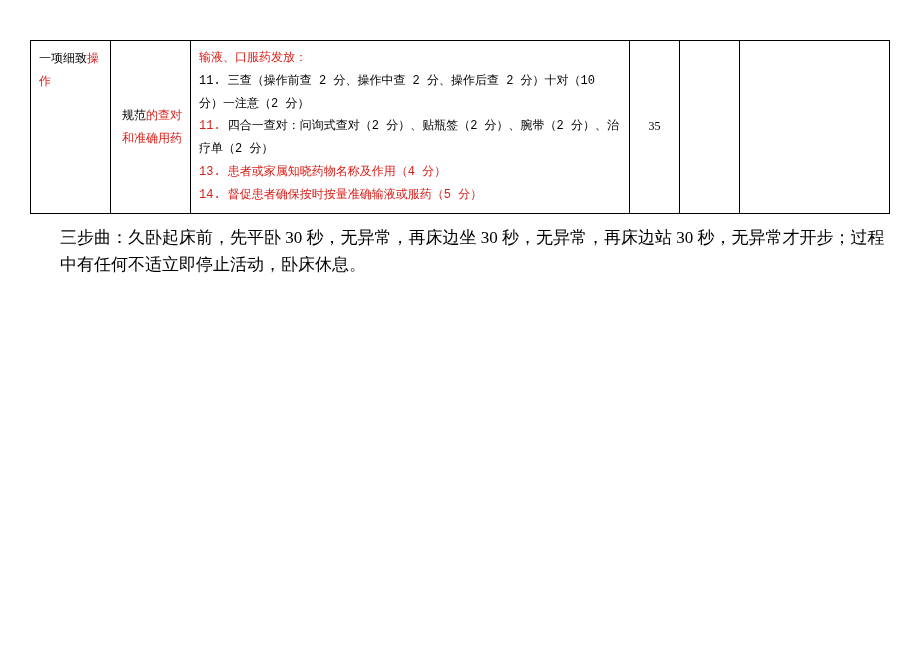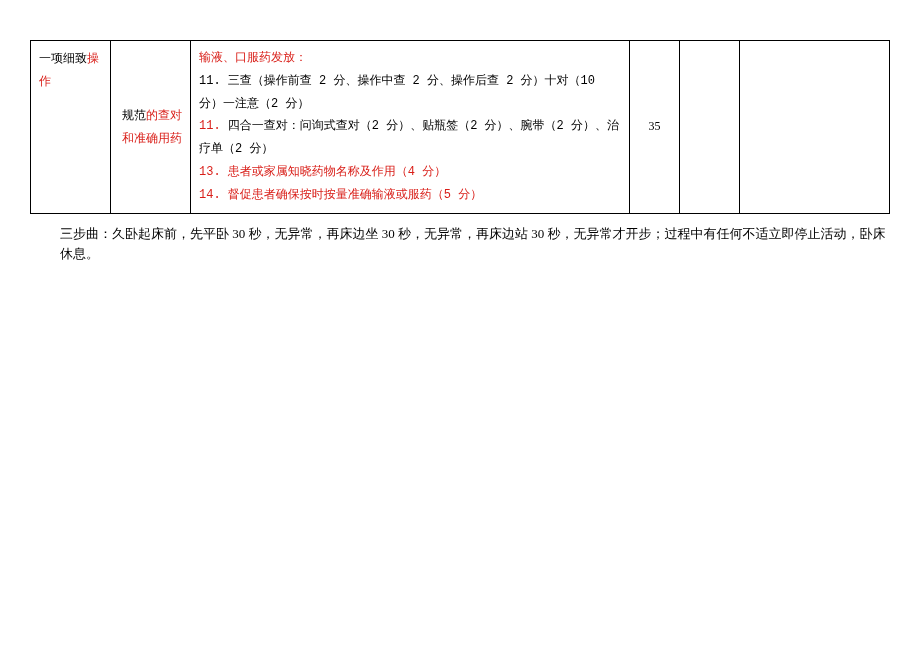--- a/index.html
+++ b/index.html
@@ -23,21 +23,21 @@
     }
     .col1 { width: 80px; text-align: left; vertical-align: top; }
     .col2 { width: 80px; text-align: right; }
     .col3 { width: auto; font-family: Liberation Mono, monospace; }
     .col4 { width: 50px; text-align: center; }
     .col5 { width: 60px; }
     .col6 { width: 150px; }
     .red { color: #d91e18; }
     .footnote {
       margin-top: 10px;
-      font-size: 13px;
+      font-size: 17px;
       line-height: 1.6;
       padding-left: 30px;
     }
   </style>
 </head>
 <body>
 
 <table>
   <tbody>
       <tr>

